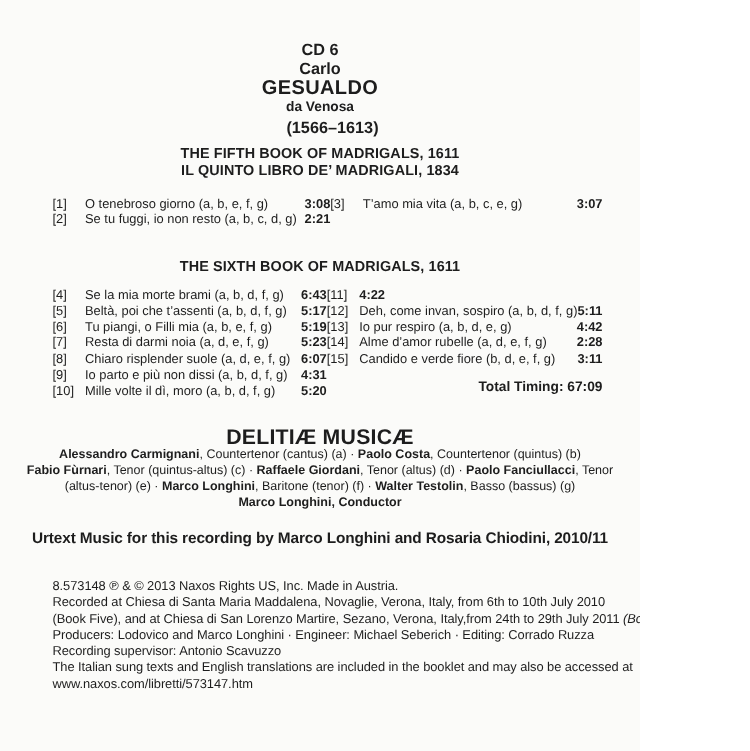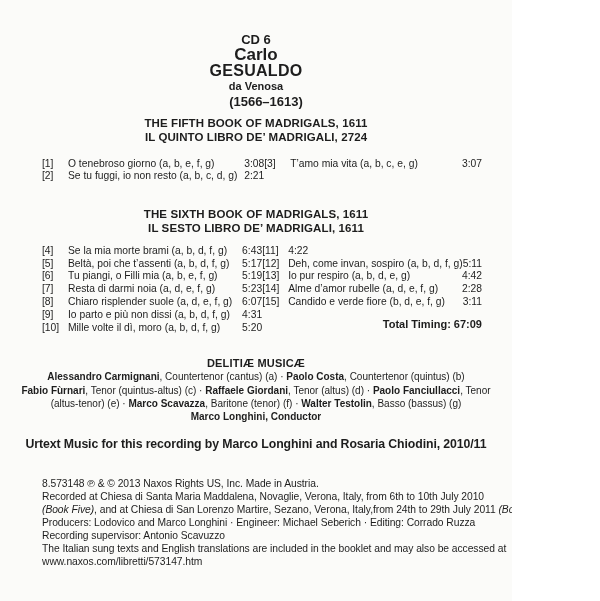--- a/index.html
+++ b/index.html
@@ -12,45 +12,45 @@
     color: #1d1d1d;
     font-family: "Liberation Sans", "DejaVu Sans", sans-serif;
     padding-top: 32px;
     overflow: hidden;
     -webkit-font-smoothing: antialiased;
   }
   .center { text-align: center; }
 
   
   .hdr-cd     { font-weight: 700; font-size: 13px;  line-height: 15px; }
-  .hdr-first  { font-weight: 700; font-size: 17px;  line-height: 15px; }
+  .hdr-first  { font-weight: 700; font-size: 13px;  line-height: 15px; }
   .hdr-last   { font-weight: 700; font-size: 16px;  line-height: 17px; letter-spacing: .3px; }
   .hdr-suffix { font-weight: 700; font-size: 11px;  line-height: 15px; }
   .hdr-dates  { font-weight: 700; font-size: 13px;  line-height: 15px; padding-left: 20px; }
 
   
   .book-title { font-weight: 700; font-size: 11.5px; line-height: 13.8px; letter-spacing: .1px; }
   .bt5 { margin-top: 8px; }
   .bt6 { margin-top: 25px; }
 
   
   .tracks { display: flex; justify-content: space-between; padding: 0 30px 0 42px; }
   .tracks5 { margin-top: 13px; }
   .tracks6 { margin-top: 9px; }
   .tcol-left  { width: 248px; }
   .tcol-right { width: 243px; }
   .track { display: flex; font-size: 10.3px; line-height: 12.8px; white-space: nowrap; }
   .t-num   { flex: none; width: 26px; }
   .t-title { flex: 1; overflow: hidden; }
-  .t-time  { flex: none; text-align: center; }
+  .t-time  { flex: none; text-align: center; font-weight: bold; }
   .total-line { font-weight: 700; font-size: 11px; text-align: right; margin-top: 9px; white-space: nowrap; }
 
   
   .ensemble { margin-top: 22px; }
-  .ens-name { font-weight: 700; font-size: 11px; line-height: 14px; letter-spacing: .2px; }
+  .ens-name { font-weight: 700; font-size: 17px; line-height: 14px; letter-spacing: .2px; }
   .ens-line { font-size: 10px; line-height: 13.3px; white-space: nowrap; }
 
   
   .urtext { margin-top: 13px; font-weight: 700; font-size: 12.3px; line-height: 15px; letter-spacing: -0.1px; }
 
   
   .footer { margin-top: 25px; padding: 0 28px 0 42px; }
   .f-line { font-size: 10.3px; line-height: 13.1px; letter-spacing: -0.05px; white-space: nowrap; }
 </style>
 </head>
@@ -62,21 +62,21 @@
     <div class="hdr-cd">CD 6</div>
     <div class="hdr-first">Carlo</div>
     <div class="hdr-last">GESUALDO</div>
     <div class="hdr-suffix">da Venosa</div>
     <div class="hdr-dates">(1566–1613)</div>
   </header>
 
   <section>
     <div class="book-title bt5 center">
       <div>THE FIFTH BOOK OF MADRIGALS, 1611</div>
-      <div>IL QUINTO LIBRO DE’ MADRIGALI, 2724</div>
+      <div>IL QUINTO LIBRO DE’ MADRIGALI, 1834</div>
     </div>
     <div class="tracks tracks5">
       <div class="tcol-left">
           <div class="track">
             <span class="t-num">[1]</span>
             <span class="t-title">O tenebroso giorno (a, b, e, f, g)</span>
             <span class="t-time">3:08</span>
           </div>
           <div class="track">
             <span class="t-num">[2]</span>
@@ -90,21 +90,20 @@
             <span class="t-title">T’amo mia vita (a, b, c, e, g)</span>
             <span class="t-time">3:07</span>
           </div>
         </div>
     </div>
   </section>
 
   <section>
     <div class="book-title bt6 center">
       <div>THE SIXTH BOOK OF MADRIGALS, 1611</div>
-      <div>IL SESTO LIBRO DE’ MADRIGALI, 1611</div>
     </div>
     <div class="tracks tracks6">
       <div class="tcol-left">
           <div class="track">
             <span class="t-num">[4]</span>
             <span class="t-title">Se la mia morte brami (a, b, d, f, g)</span>
             <span class="t-time">6:43</span>
           </div>
           <div class="track">
             <span class="t-num">[5]</span>
@@ -167,30 +166,30 @@
         <div class="total-line">Total Timing: 67:09</div>
       </div>
     </div>
   </section>
 
   <section class="ensemble center">
     <div class="ens-name">DELITIÆ MUSICÆ</div>
     <div>
         <div class="ens-line"><span style="font-weight: 700;">Alessandro Carmignani</span><span>, Countertenor (cantus) (a) · </span><span style="font-weight: 700;">Paolo Costa</span><span>, Countertenor (quintus) (b)</span></div>
         <div class="ens-line"><span style="font-weight: 700;">Fabio Fùrnari</span><span>, Tenor (quintus-altus) (c) · </span><span style="font-weight: 700;">Raffaele Giordani</span><span>, Tenor (altus) (d) · </span><span style="font-weight: 700;">Paolo Fanciullacci</span><span>, Tenor</span></div>
-        <div class="ens-line"><span>(altus-tenor) (e) · </span><span style="font-weight: 700;">Marco Scavazza</span><span>, Baritone (tenor) (f) · </span><span style="font-weight: 700;">Walter Testolin</span><span>, Basso (bassus) (g)</span></div>
+        <div class="ens-line"><span>(altus-tenor) (e) · </span><span style="font-weight: 700;">Marco Longhini</span><span>, Baritone (tenor) (f) · </span><span style="font-weight: 700;">Walter Testolin</span><span>, Basso (bassus) (g)</span></div>
         <div class="ens-line"><span style="font-weight: 700;">Marco Longhini, Conductor</span></div>
       </div>
   </section>
 
   <div class="urtext center">Urtext Music for this recording by Marco Longhini and Rosaria Chiodini, 2010/11</div>
 
   <footer class="footer">
       <div class="f-line"><span>8.573148 ℗ &amp; © 2013 Naxos Rights US, Inc. Made in Austria.</span></div>
       <div class="f-line"><span>Recorded at Chiesa di Santa Maria Maddalena, Novaglie, Verona, Italy, from 6th to 10th July 2010</span></div>
-      <div class="f-line"><span style="font-style: italic;">(Book Five)</span><span>, and at Chiesa di San Lorenzo Martire, Sezano, Verona, Italy,from 24th to 29th July 2011 </span><span style="font-style: italic;">(Book Six)</span></div>
+      <div class="f-line"><span style="">(Book Five)</span><span>, and at Chiesa di San Lorenzo Martire, Sezano, Verona, Italy,from 24th to 29th July 2011 </span><span style="font-style: italic;">(Book Six)</span></div>
       <div class="f-line"><span>Producers: Lodovico and Marco Longhini · Engineer: Michael Seberich · Editing: Corrado Ruzza</span></div>
       <div class="f-line"><span>Recording supervisor: Antonio Scavuzzo</span></div>
       <div class="f-line"><span>The Italian sung texts and English translations are included in the booklet and may also be accessed at</span></div>
       <div class="f-line"><span>www.naxos.com/libretti/573147.htm</span></div>
     </footer>
 
 </div>
 
 </body></html>

